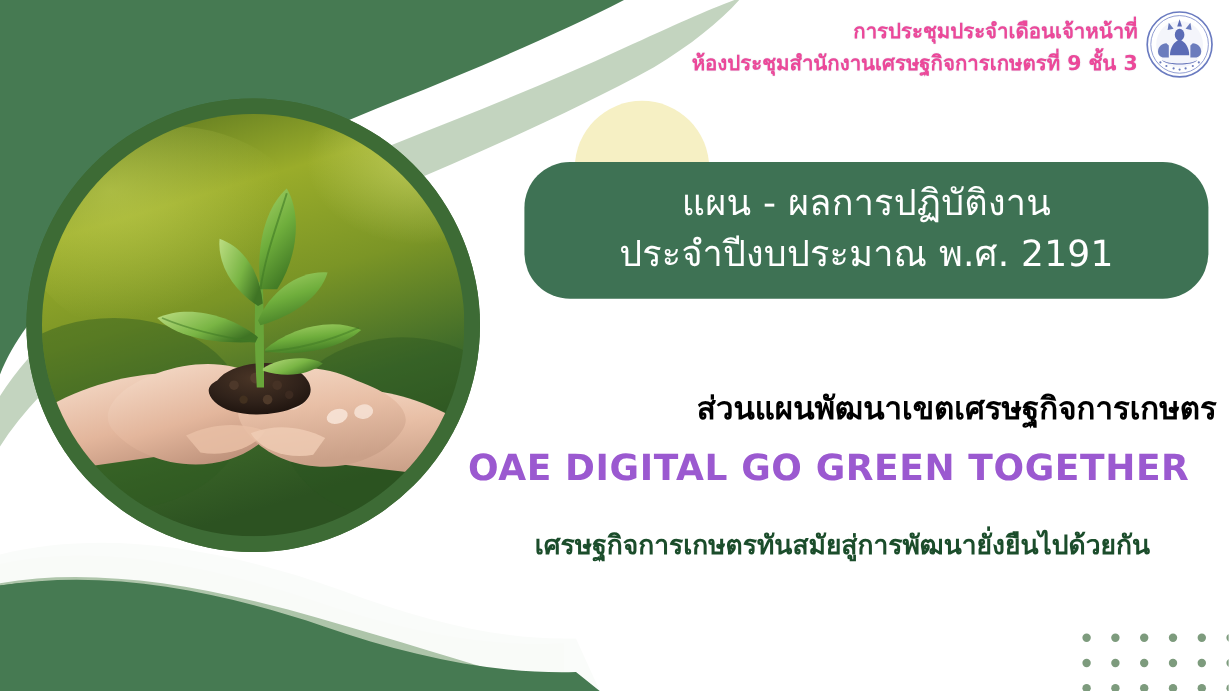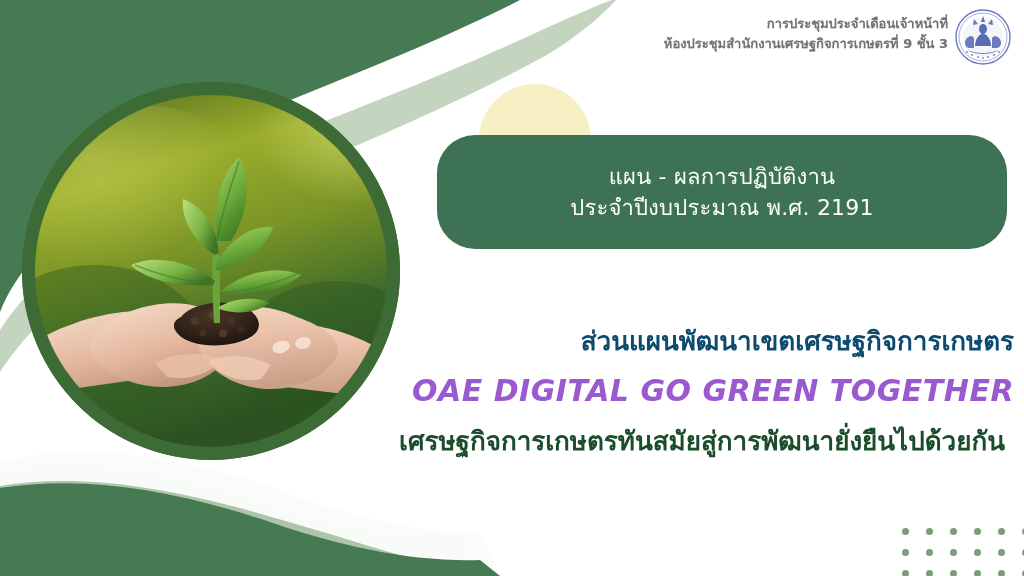--- a/index.html
+++ b/index.html
@@ -36,23 +36,23 @@
     position: absolute;
     top: 8px;
     right: 12px;
     display: flex;
     align-items: flex-start;
     gap: 6px;
     z-index: 40;
   }
   .header-text {
     text-align: right;
-    color: #737373;
-    font-family: "DejaVu Sans", "Liberation Sans", sans-serif;
-    font-size: 13px;
+    color: #ec4899;
+    font-family: "DejaVu Sans", "Liberation Sans", sans-serif;
+    font-size: 17px;
     line-height: 1.55;
     font-weight: 600;
     padding-top: 6px;
     white-space: nowrap;
     text-shadow: 0 0 1px rgba(59,63,140,0.25);
   }
   .header-line1 { display: block; }
   .header-line2 { display: block; }
 
   .seal {
@@ -112,69 +112,68 @@
     border-radius: 38px;
     z-index: 25;
     display: flex;
     flex-direction: column;
     align-items: center;
     justify-content: center;
   }
   .title-line {
     color: #ffffff;
     font-family: "DejaVu Sans", "Liberation Sans", sans-serif;
-    font-size: 22px;
+    font-size: 30px;
     font-weight: 400;
     line-height: 1.42;
     letter-spacing: 0.2px;
     white-space: nowrap;
   }
 
   
   .subblock {
     position: absolute;
     left: 390px;
     top: 322px;
     width: 624px;
     z-index: 30;
     text-align: center;
   }
   .sub-th1 {
-    color: #0c4a6e;
+    color: #000000;
     font-family: "DejaVu Sans", "Liberation Sans", sans-serif;
     font-size: 26px;
     font-weight: 700;
     line-height: 1.5;
     white-space: nowrap;
     text-align: right;
     display: block;
   }
   .sub-en {
     color: #9b59d0;
     font-family: "DejaVu Sans", "Liberation Sans", sans-serif;
     font-size: 30px;
     font-weight: 700;
     letter-spacing: 0.5px;
     line-height: 1.7;
     white-space: nowrap;
-    text-align: right;
+    text-align: left;
     display: block;
     margin-top: 4px;
-    font-style: italic;
   }
   .sub-th2 {
     color: #1b4d2b;
     font-family: "DejaVu Sans", "Liberation Sans", sans-serif;
-    font-size: 26px;
+    font-size: 22px;
     font-weight: 700;
     line-height: 1.6;
     white-space: nowrap;
     text-align: center;
     display: block;
-    margin-top: 5px;
+    margin-top: 22px;
   }
 
   
   .dot-grid {
     position: absolute;
     left: 902px;
     top: 528px;
     z-index: 35;
     display: grid;
     grid-template-columns: repeat(6, 24px);

